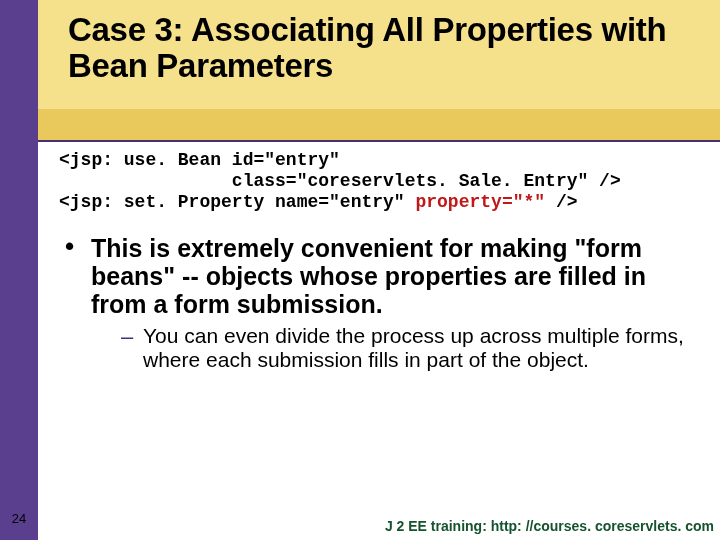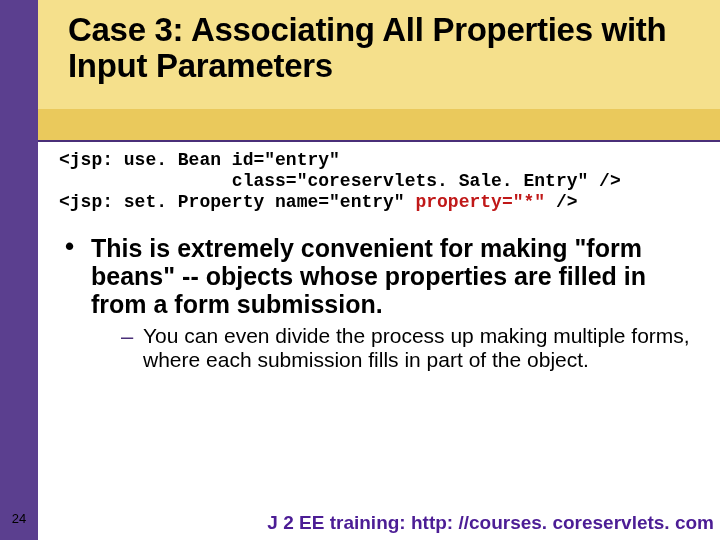--- a/index.html
+++ b/index.html
@@ -89,46 +89,46 @@
     bottom: 14px;
     font-size: 13px;
     color: #000000;
     width: 24px;
     text-align: center;
   }
   .footer {
     position: absolute;
     right: 6px;
     bottom: 6px;
-    font-size: 19px;
+    font-size: 14px;
     font-weight: 700;
-    color: #4c1d95;
+    color: #14532d;
   }
 </style>
 </head>
 <body>
 
 <div class="slide">
   <div class="left-bar"></div>
 
   <div class="title-band">
-    <h1>Case 3: Associating All Properties with Input Parameters</h1>
+    <h1>Case 3: Associating All Properties with Bean Parameters</h1>
   </div>
 
   <div class="content">
     <div class="code"><span>&lt;jsp: use. Bean id="entry"</span>
 <span>                class="coreservlets. Sale. Entry" /&gt;</span>
 <span>&lt;jsp: set. Property name="entry" </span><span class="hl">property="*"</span><span> /&gt;</span></div>
 
     <ul class="b1">
       <li>
         <span>This is extremely convenient for making "form beans" -- objects whose properties are filled in from a form submission.</span>
         <ul class="b2">
           <li>
-            <span>You can even divide the process up making multiple forms, where each submission fills in part of the object.</span>
+            <span>You can even divide the process up across multiple forms, where each submission fills in part of the object.</span>
           </li>
         </ul>
       </li>
     </ul>
   </div>
 
   <div class="page-num">24</div>
   <div class="footer">J 2 EE training: http: //courses. coreservlets. com</div>
 </div>
 

